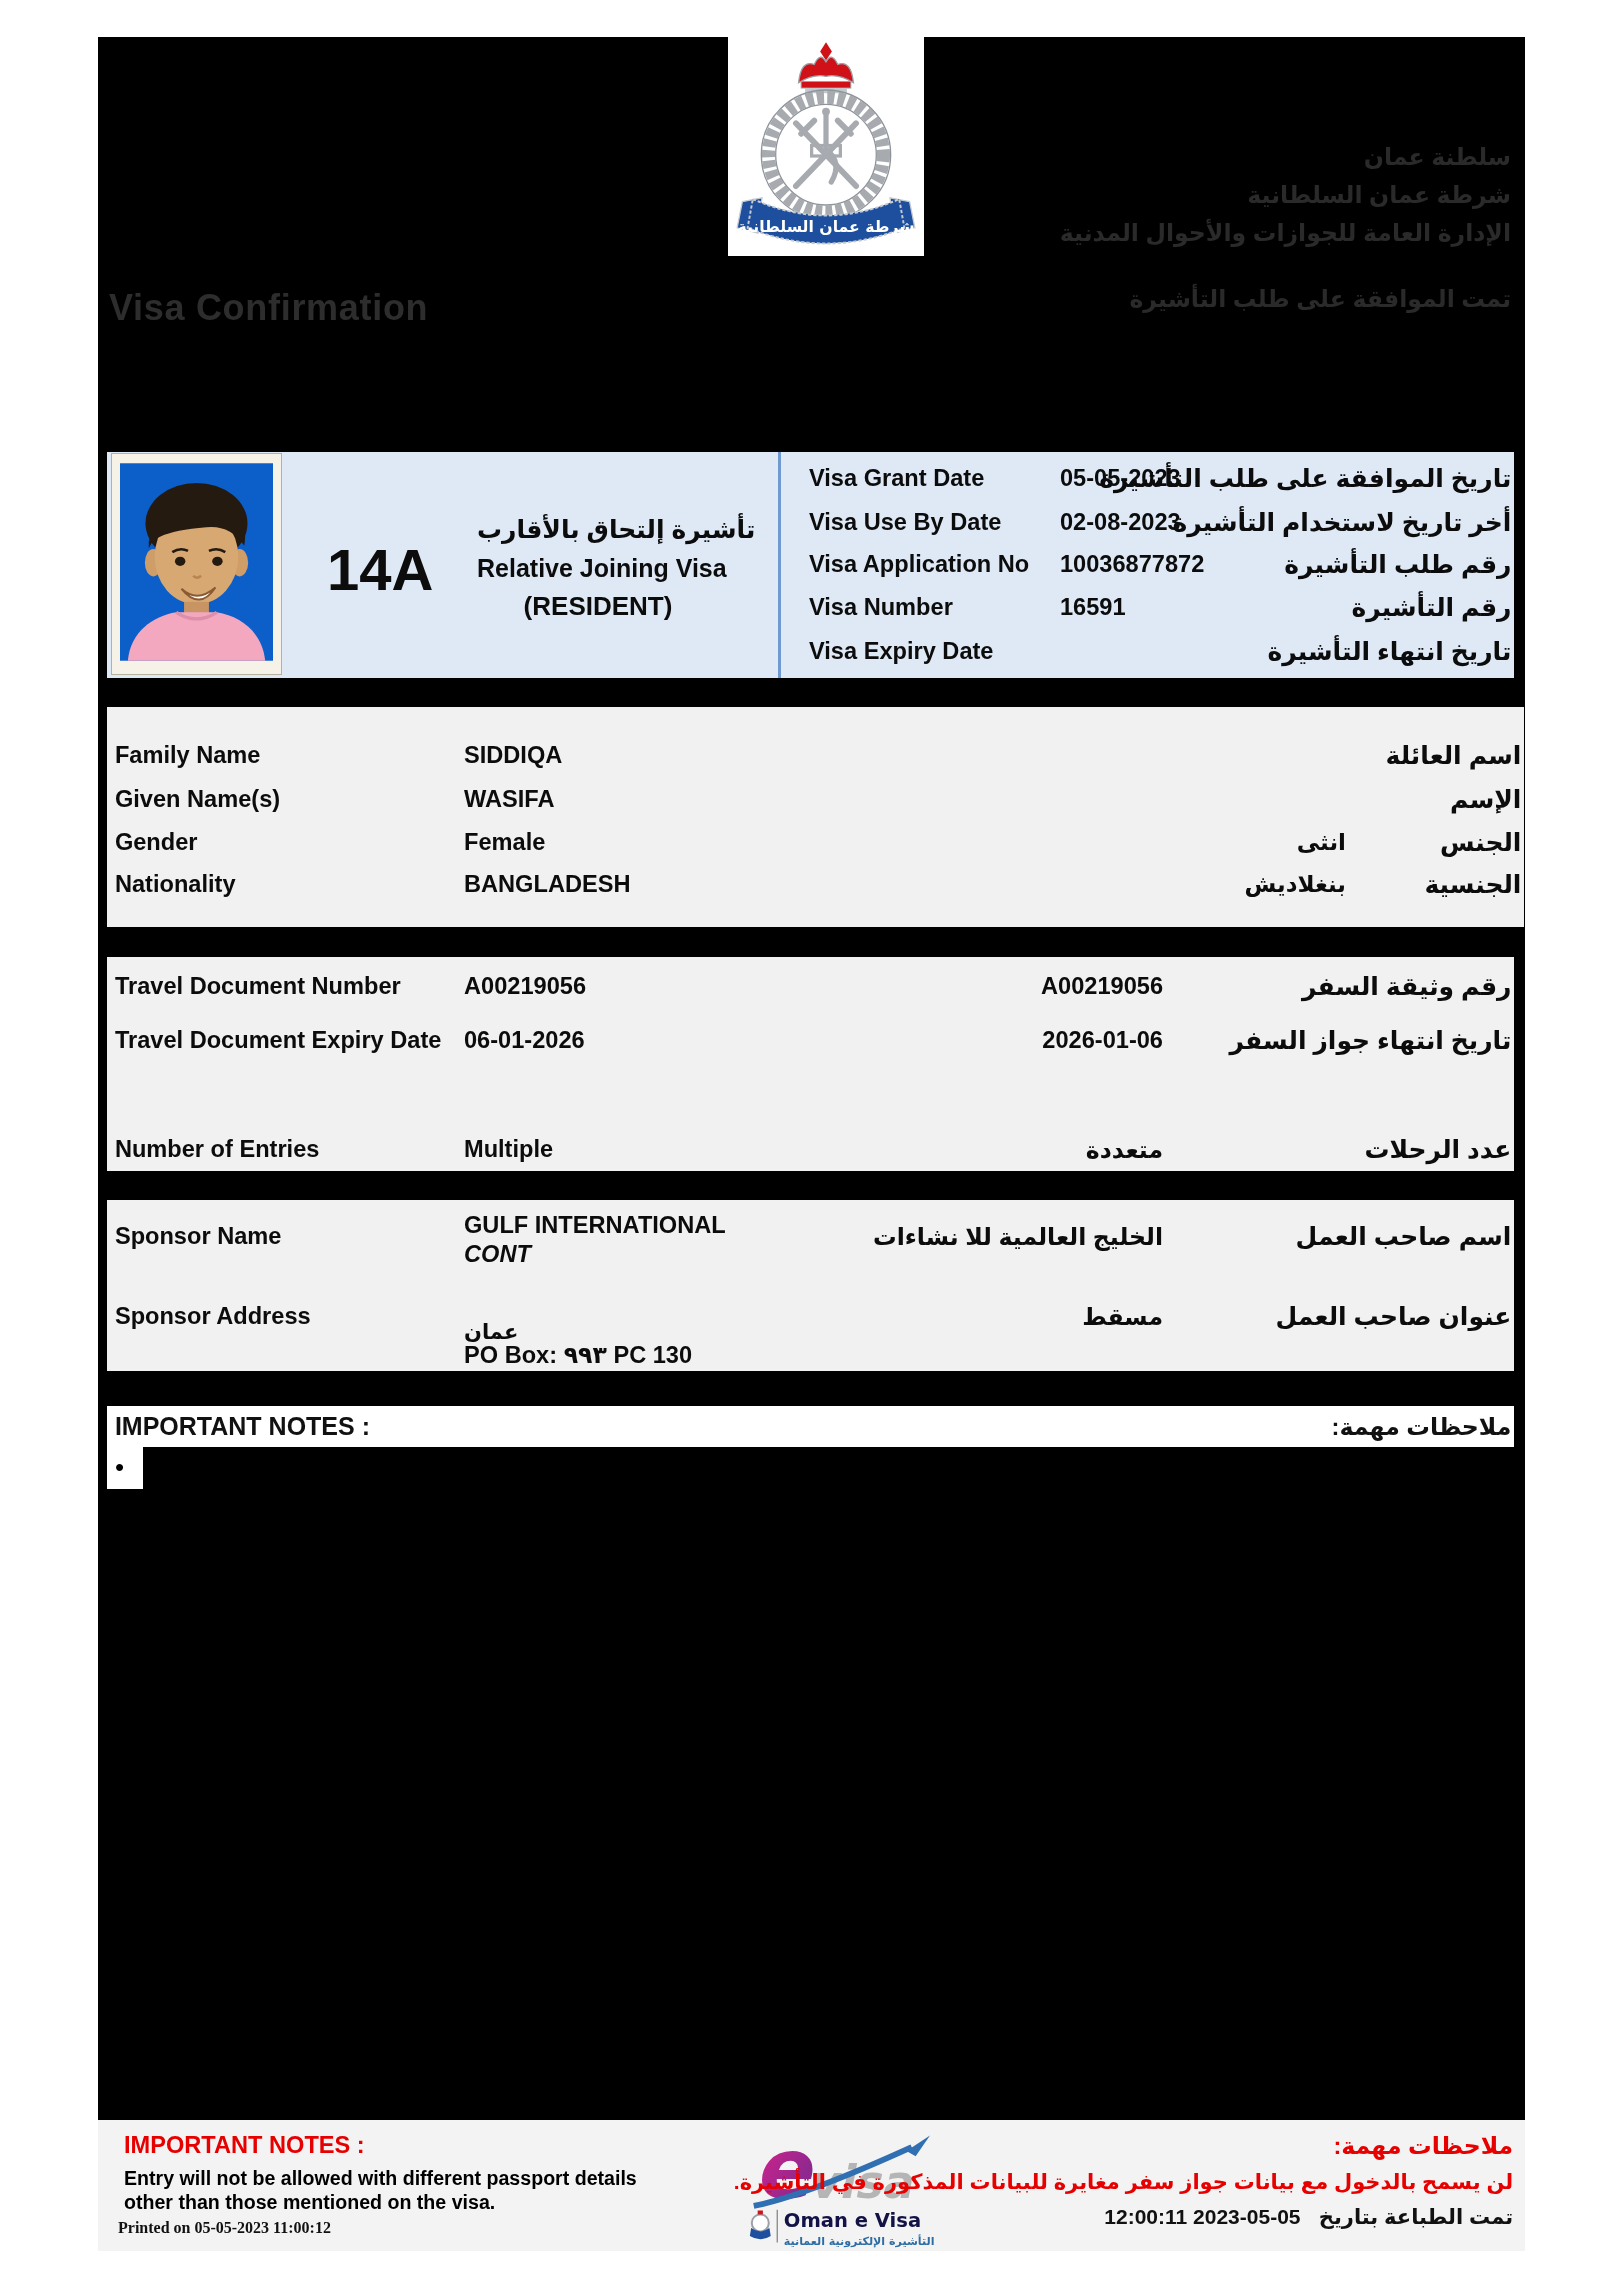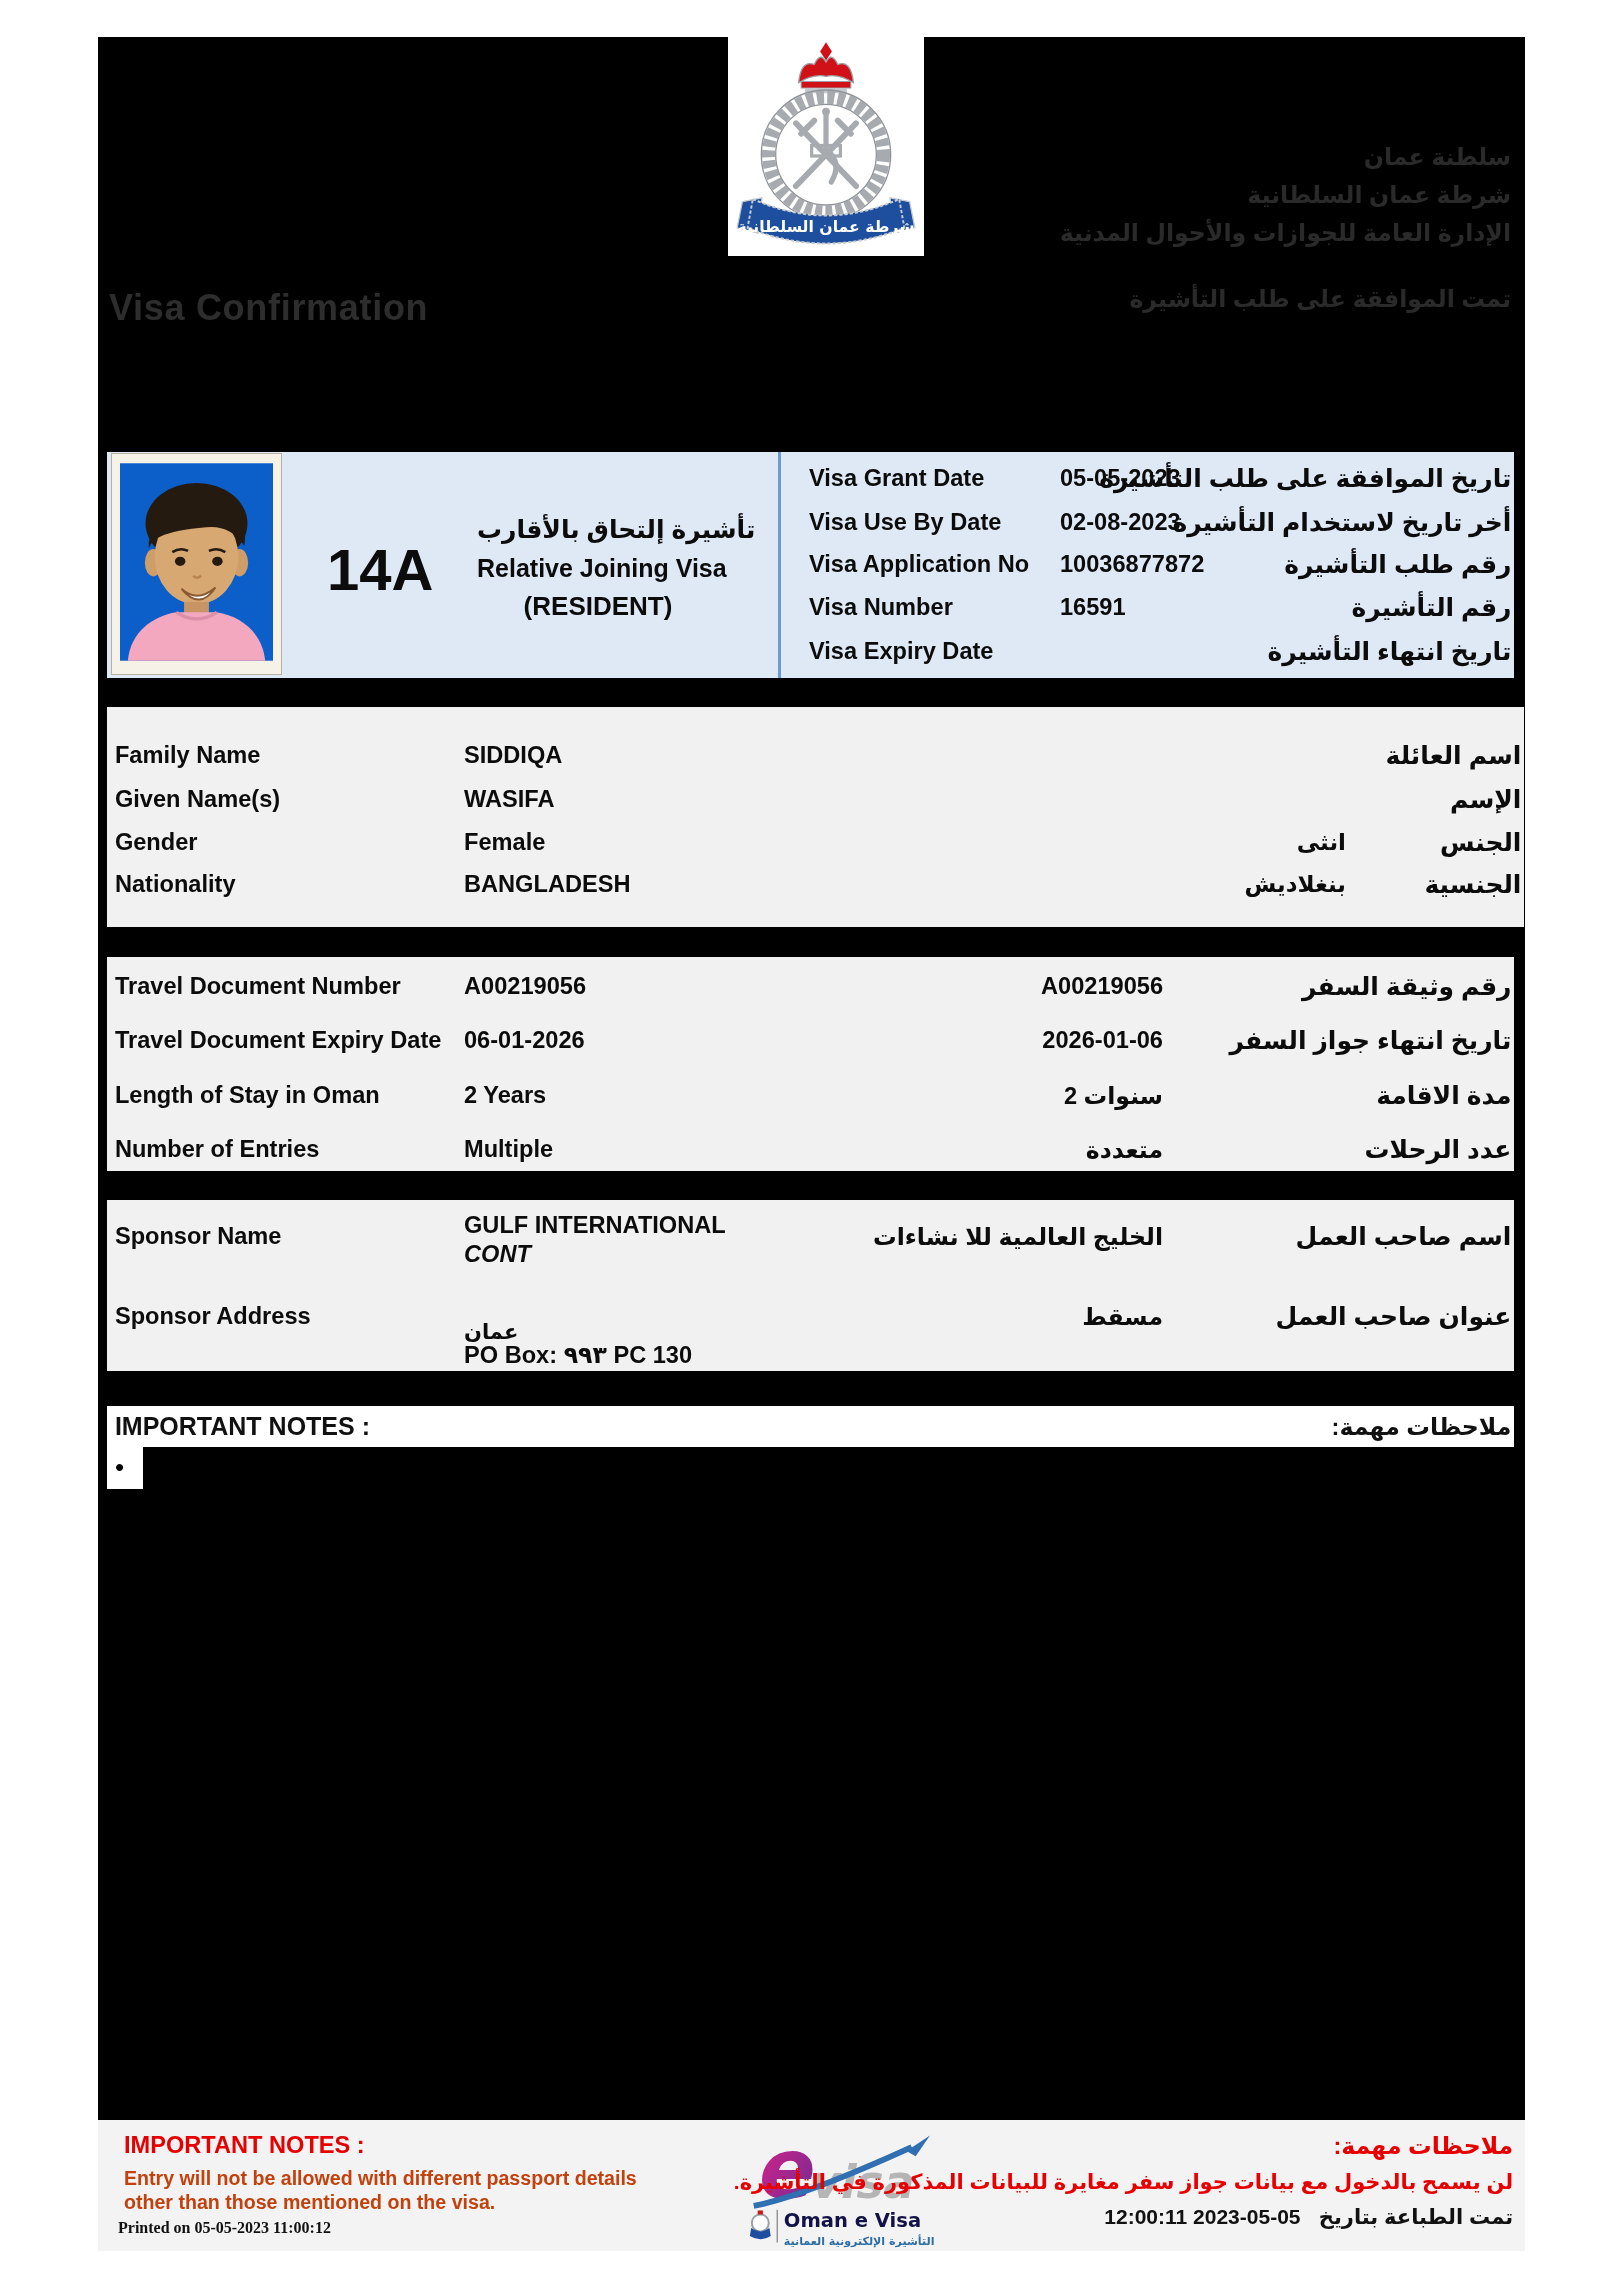--- a/index.html
+++ b/index.html
@@ -41,21 +41,21 @@
   .sp-line{position:absolute;left:357px;font-weight:bold;font-size:23.6px;color:#0c0c0c;white-space:nowrap;}
   
   #notes-band{left:107px;top:1406px;width:1407px;height:41px;background:#ffffff;}
   #notes-band .en{position:absolute;left:7.9px;top:0;height:100%;display:flex;align-items:center;font-weight:bold;font-size:25px;color:#111;}
   #notes-band .ar{position:absolute;right:2.6px;top:0;height:100%;display:flex;align-items:center;font-weight:bold;font-size:23.6px;color:#111;}
   #notes-bullet{left:107px;top:1446px;width:36px;height:43px;background:#ffffff;}
   #notes-bullet span{position:absolute;left:7.9px;top:0;height:100%;display:flex;align-items:center;font-size:26px;color:#000;}
   
   #footer{left:98px;top:2120px;width:1427px;height:131px;background:#f3f3f3;}
   #f-head-en{left:26px;top:11.8px;color:#e60000;font-weight:bold;font-size:23.6px;}
-  .f-red{left:26px;color:#c2410c;font-weight:600;font-size:19.6px;}
+  .f-red{left:26px;color:#000000;font-weight:600;font-size:19.6px;}
   #f-note1{top:47px;} #f-note2{top:71px;}
   #f-printed{left:20px;top:99px;color:#111;font-weight:bold;font-size:16px;font-family:Liberation Serif, serif;}
   #f-logo{left:645px;top:5.2px;}
   #f-head-ar{right:11.8px;top:11.8px;color:#e60000;font-weight:bold;font-size:23.6px;direction:rtl;}
   #f-note-ar{right:11.8px;top:50px;color:#e60000;font-weight:bold;font-size:21px;direction:rtl;}
   #f-printed-ar{right:11.8px;top:85px;display:flex;gap:18.3px;align-items:center;color:#111;font-weight:bold;font-size:21px;}
   .nowrap{white-space:nowrap;}
 </style>
 </head>
 <body>
@@ -182,26 +182,20 @@
       <span class="cell c-value">A00219056</span>
       <span class="cell c-mid">A00219056</span>
       <span class="cell c-ar">رقم وثيقة السفر</span>
     </div>
     <div class="row" style="top:68px;">
       <span class="cell c-label">Travel Document Expiry Date</span>
       <span class="cell c-value">06-01-2026</span>
       <span class="cell c-mid">2026-01-06</span>
       <span class="cell c-ar">تاريخ انتهاء جواز السفر</span>
     </div>
-    <div class="row" style="top:123px;">
-      <span class="cell c-label">Length of Stay in Oman</span>
-      <span class="cell c-value">2 Years</span>
-      <span class="cell c-mid">2 سنوات</span>
-      <span class="cell c-ar">مدة الاقامة</span>
-    </div>
     <div class="row" style="top:177px;">
       <span class="cell c-label">Number of Entries</span>
       <span class="cell c-value">Multiple</span>
       <span class="cell c-mid">متعددة</span>
       <span class="cell c-ar">عدد الرحلات</span>
     </div>
   </div>
 
   <div class="box" id="sponsor-box">
     <div class="row" style="top:21px;">

